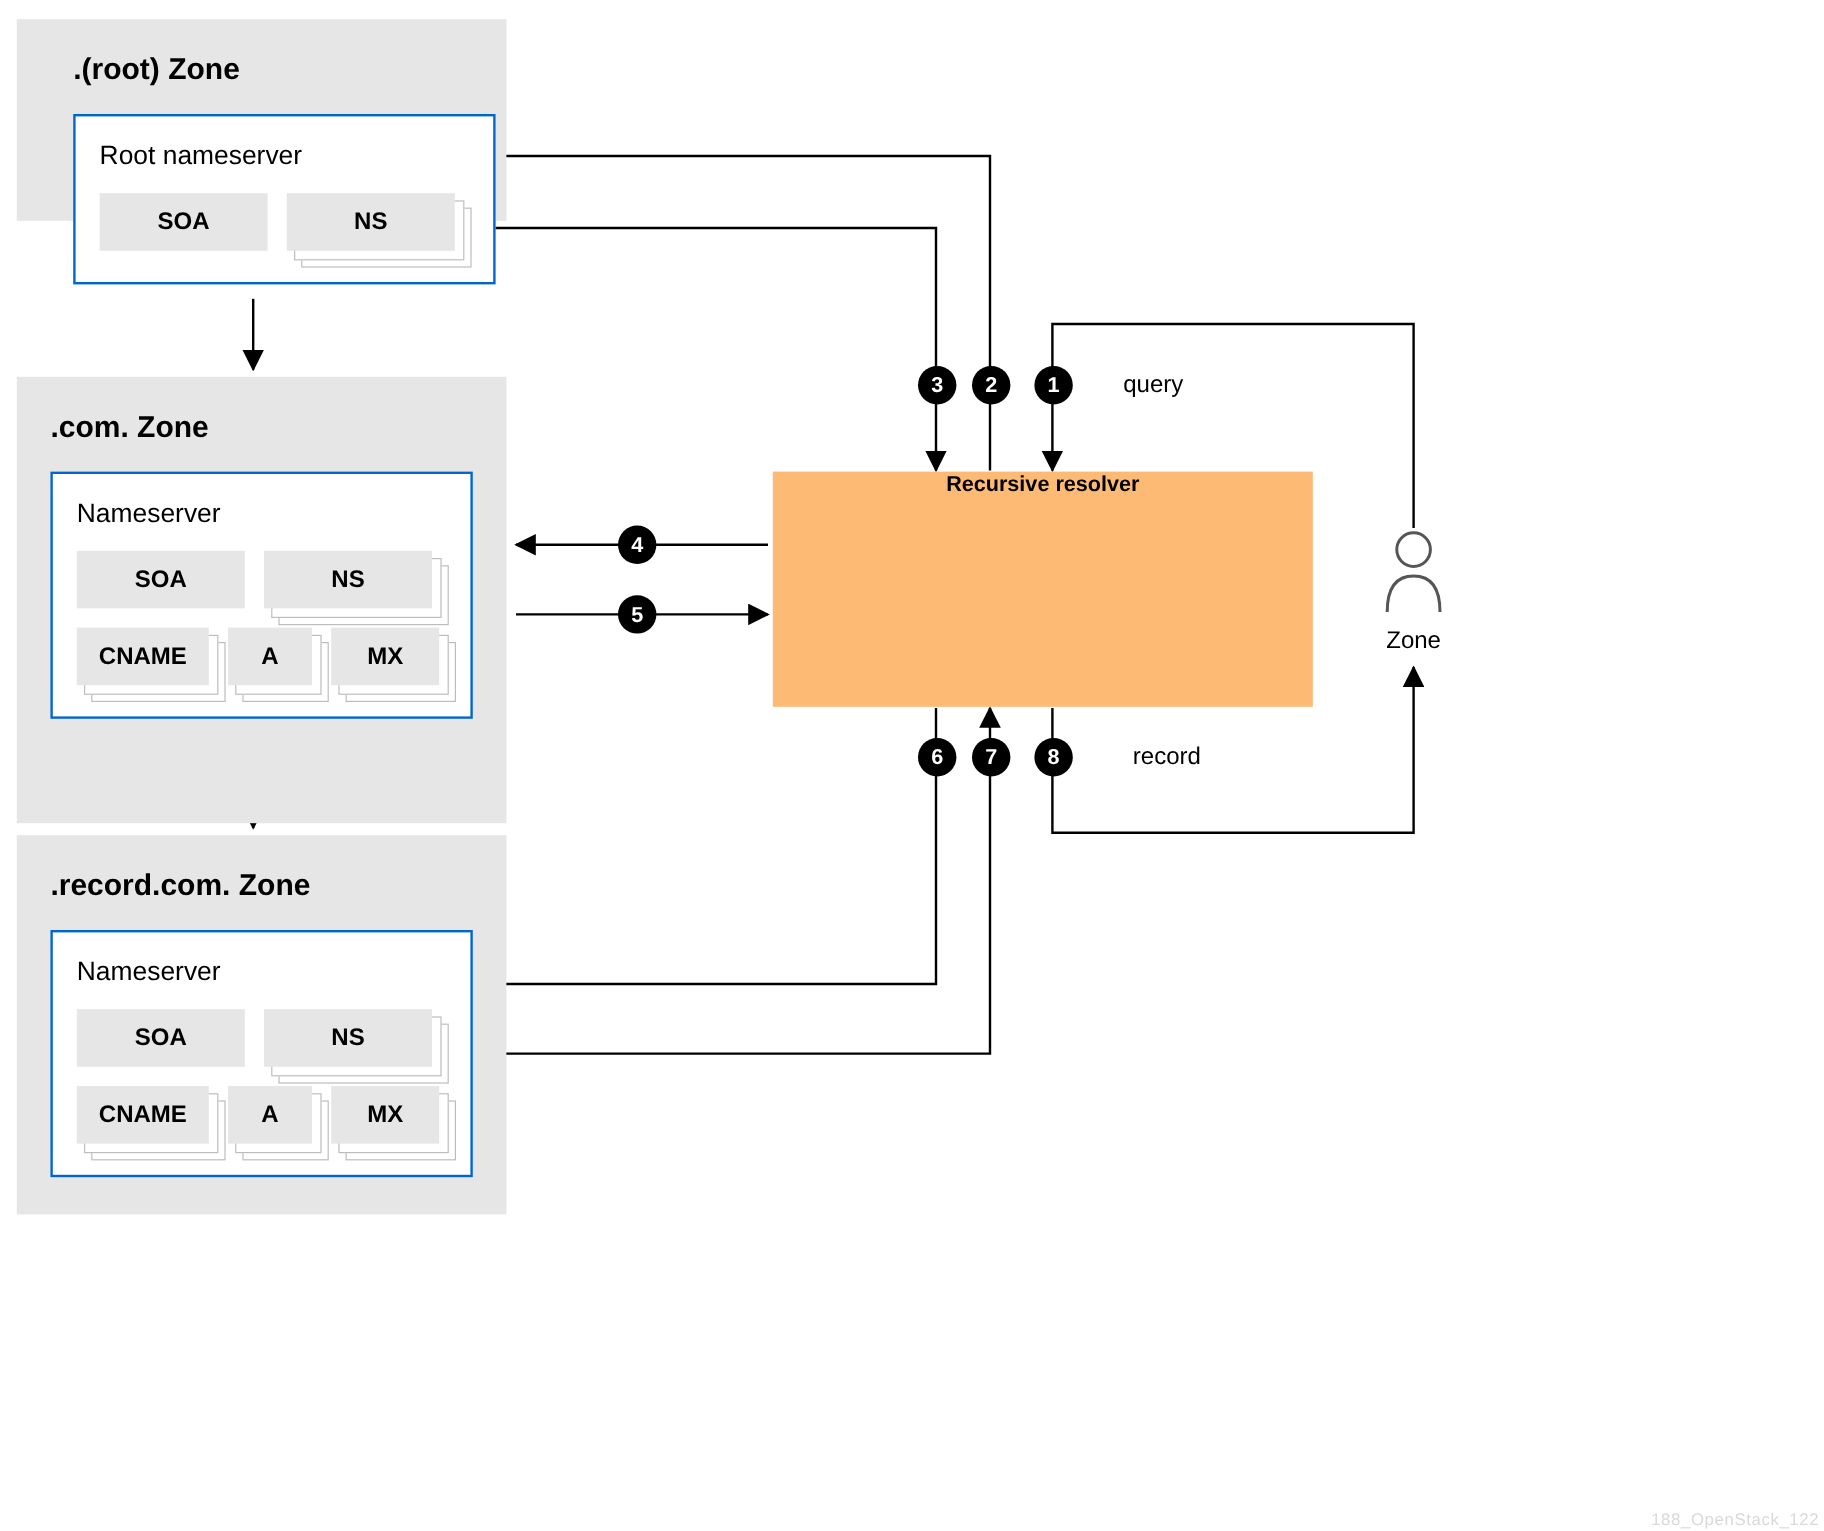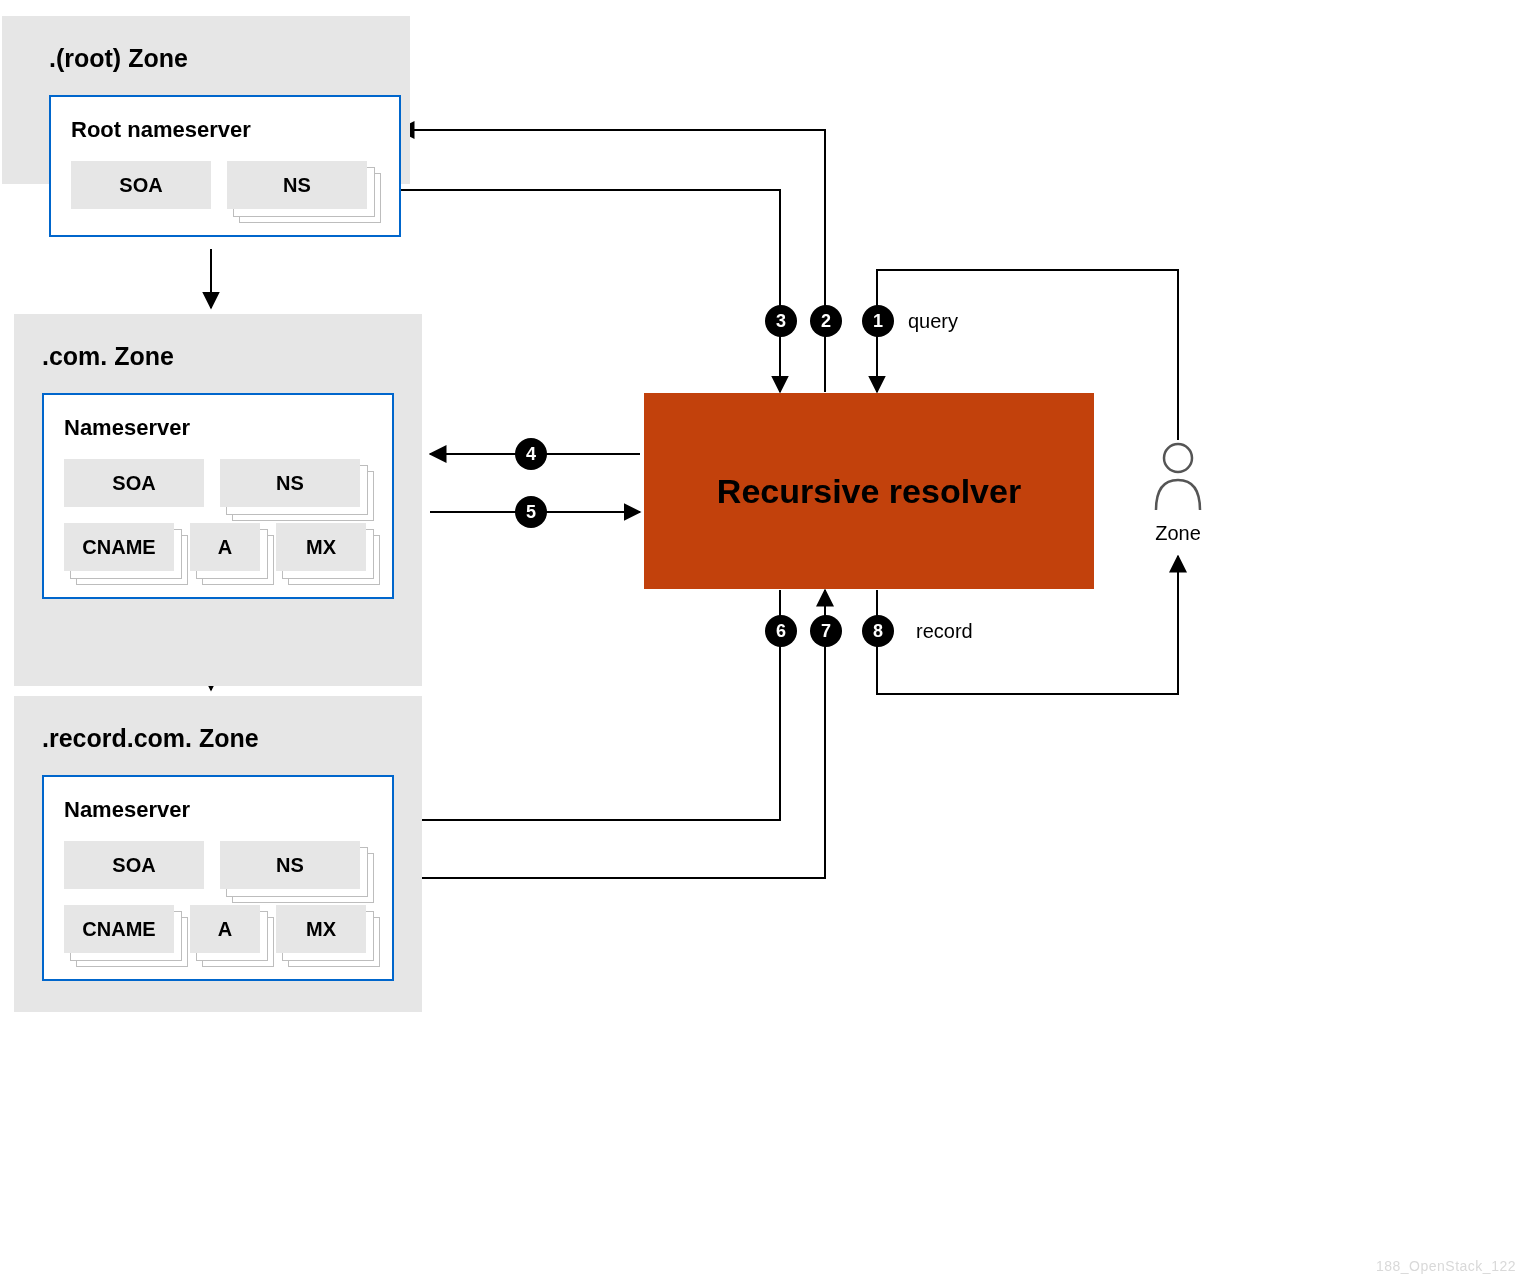--- a/index.html
+++ b/index.html
@@ -32,21 +32,21 @@
     margin-bottom: 22px;
   }
   .ns-box {
     position: relative;
     background: #fff;
     border: 2px solid #0066cc;
     padding: 20px 20px 26px 20px;
     box-sizing: border-box;
   }
   .ns-title {
-    font-weight: 700;
+    font-weight: 400;
     font-size: 22px;
     margin-bottom: 18px;
   }
   .row {
     display: flex;
     gap: 16px;
     margin-bottom: 16px;
   }
   .row:last-child { margin-bottom: 0; }
   .rec-stack {
@@ -65,26 +65,26 @@
   .rec-stack .shadow1,
   .rec-stack .shadow2 {
     position: absolute;
     background: #fff;
     border: 1px solid #bdbdbd;
   }
   .rec-stack .shadow1 { z-index: 2; }
   .rec-stack .shadow2 { z-index: 1; }
   .resolver {
     position: absolute;
-    background: #c2410c;
-    display: flex;
-    align-items: center;
+    background: #fdba74;
+    display: flex;
+    align-items: flex-start;
     justify-content: center;
     font-weight: 800;
-    font-size: 34px;
+    font-size: 18px;
   }
   .user-wrap {
     position: absolute;
     text-align: center;
     color: #000;
   }
   .user-caption {
     font-size: 20px;
     margin-top: 6px;
   }
@@ -98,20 +98,21 @@
     font-size: 18px;
     display: flex;
     align-items: center;
     justify-content: center;
     z-index: 10;
   }
   .step-label {
     position: absolute;
     font-size: 20px;
     z-index: 10;
+    margin-left: 28px;
   }
   .watermark {
     position: absolute;
     right: 4px;
     bottom: 2px;
     font-size: 14px;
     color: #d9d9d9;
     letter-spacing: 0.5px;
   }
 </style>
@@ -143,21 +144,21 @@
       <path d="M 780 590 L 780 820 L 398 820" marker-end="url(#arrow)"></path>
 
       <path d="M 388 878 L 825 878 L 825 590" marker-end="url(#arrow)"></path>
 
       <path d="M 1178 440 L 1178 270 L 877 270 L 877 392" marker-end="url(#arrow)"></path>
 
       <path d="M 877 590 L 877 694 L 1178 694 L 1178 556" marker-end="url(#arrow)"></path>
     </g>
   </svg>
 
-  <div class="zone" style="left:2px; top:16px; width:408px; height:168px;padding-left:47px;">
+  <div class="zone" style="left:14px; top:16px; width:408px; height:168px;padding-left:47px;">
     <div class="zone-title">.(root) Zone</div>
     <div class="ns-box" style="width:352px;">
       <div class="ns-title">Root nameserver</div>
       <div class="row">
         <div class="rec-stack" style="width:140px;height:48px;">
           <div class="rec" style="width:140px;height:48px;">SOA</div>
         </div>
         <div class="rec-stack" style="width:140px;height:48px;">
           <div class="shadow2" style="left:12px;top:12px;width:140px;height:48px;"></div>
           <div class="shadow1" style="left:6px;top:6px;width:140px;height:48px;"></div>

